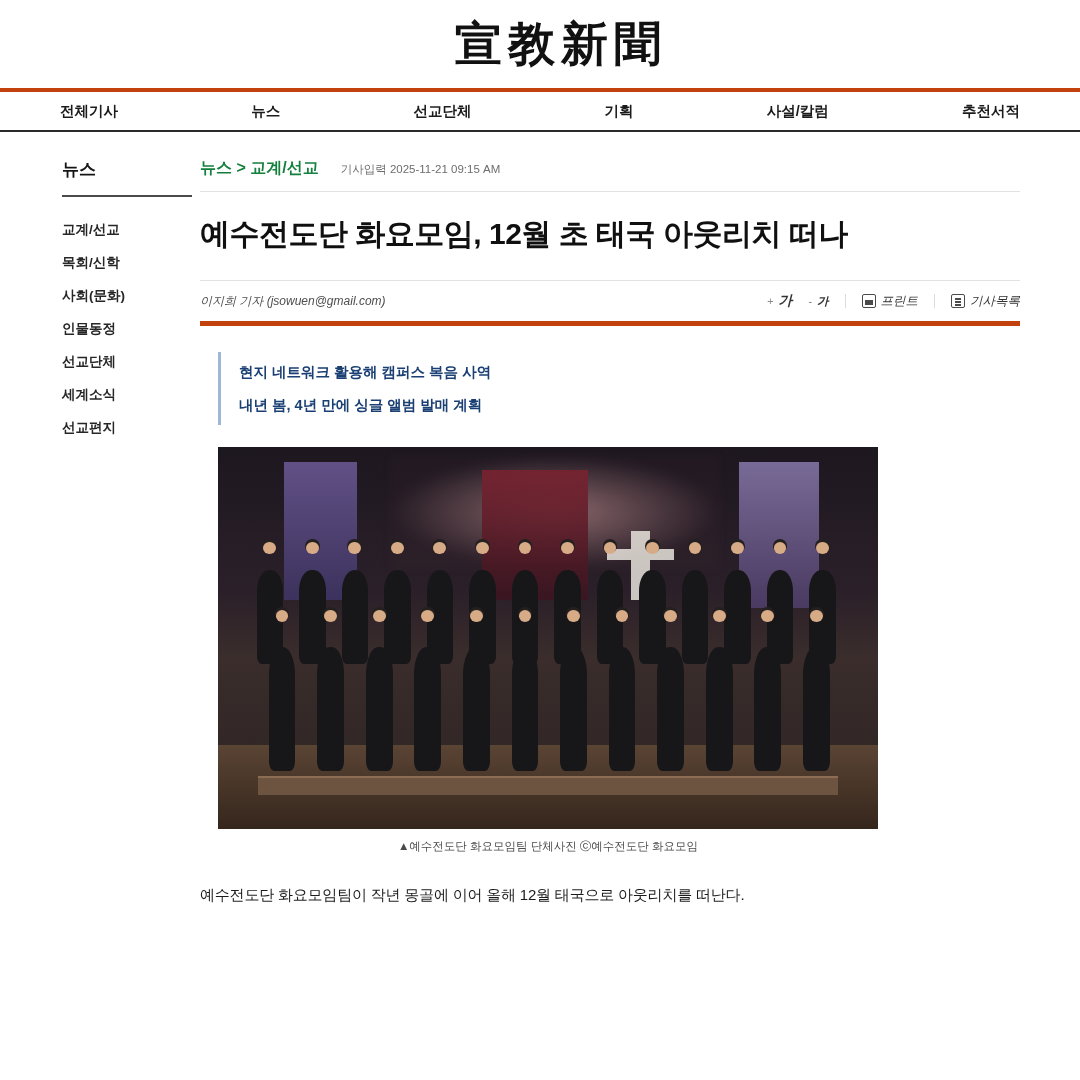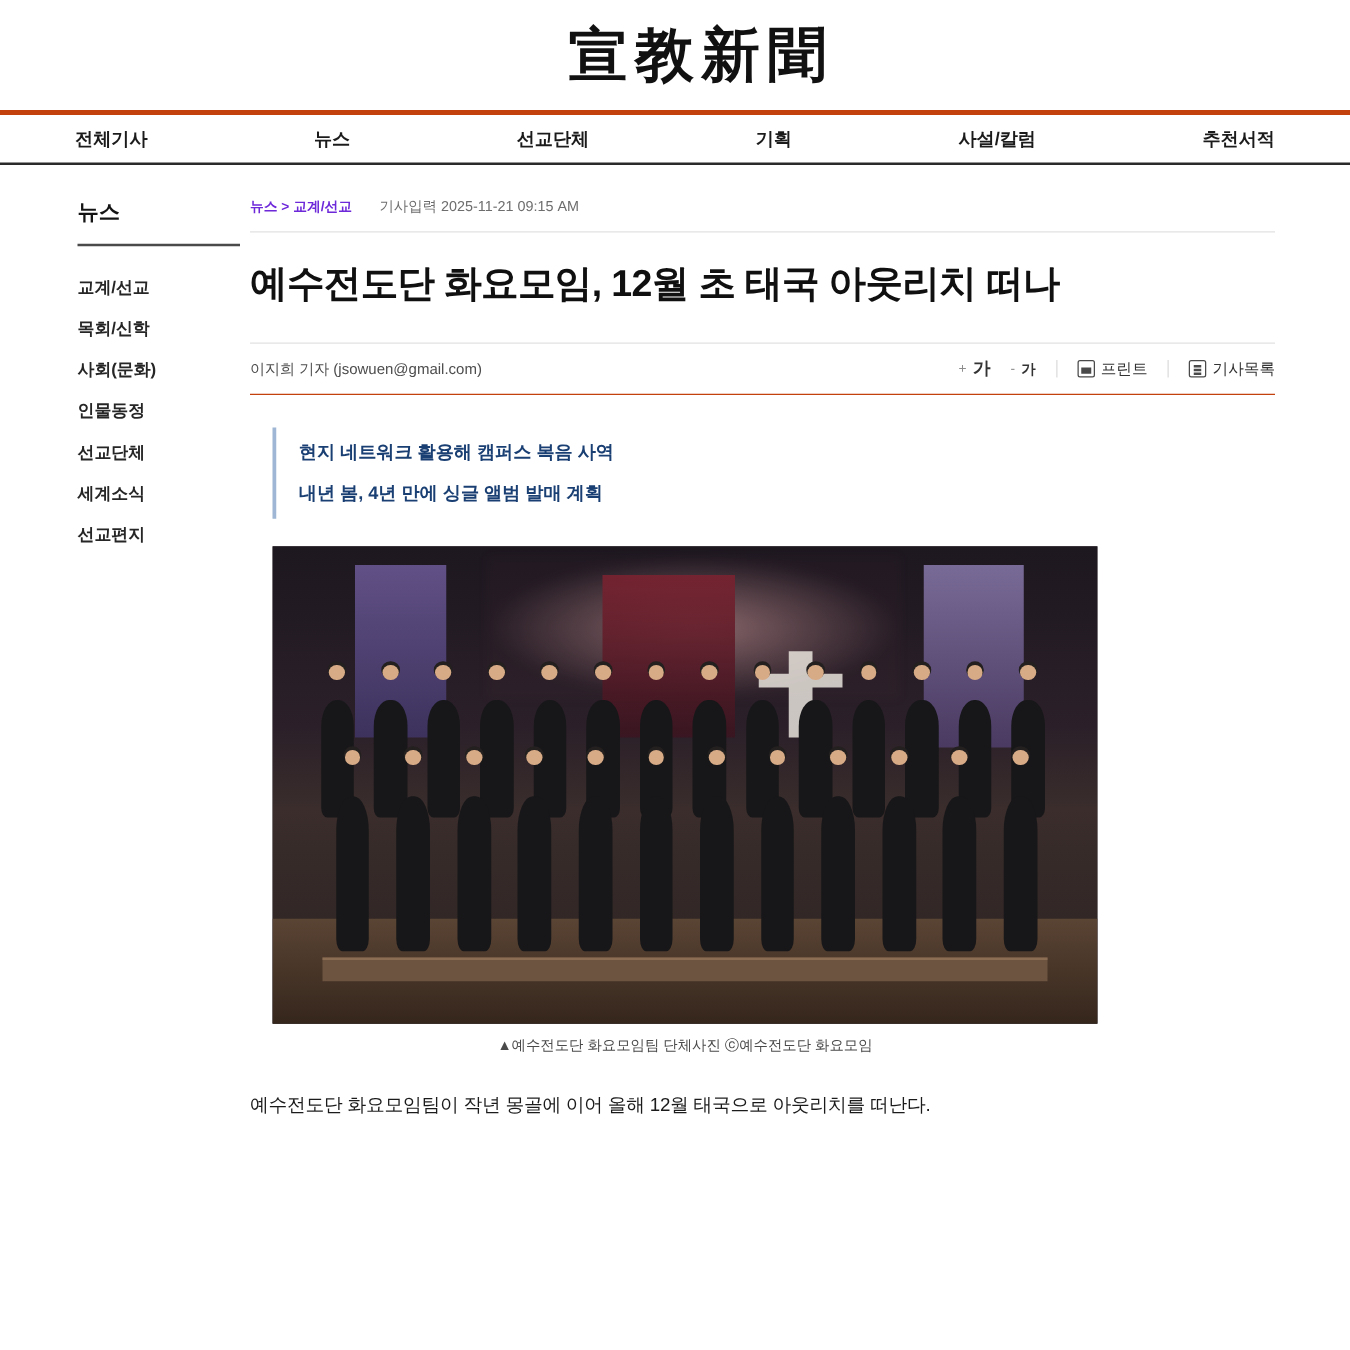--- a/index.html
+++ b/index.html
@@ -88,45 +88,46 @@
   }
 
   .crumb-row {
     display: flex;
     align-items: baseline;
     gap: 22px;
     padding-bottom: 12px;
     border-bottom: 1px solid #e2e2e2;
   }
   .breadcrumb {
-    font-size: 11px;
-    font-weight: 700;
-    color: #6d28d9;
+    font-size: 16px;
+    font-weight: 700;
+    color: #15803d;
   }
   .pubdate {
     font-size: 11.5px;
     color: #6d6d6d;
   }
 
   .headline {
     font-size: 30px;
     line-height: 1.34;
     font-weight: 700;
     letter-spacing: -0.5px;
     color: #101010;
     margin: 22px 0 26px 0;
   }
 
   .byline-row {
     display: flex;
     align-items: center;
     justify-content: space-between;
     border-top: 1px solid #e2e2e2;
-    border-bottom: 1px solid #c2410c;
+    border-bottom: 5px solid #c2410c;
     padding: 11px 0;
+    font-style: italic;
   }
   .byline {
     font-size: 12px;
     color: #4d4d4d;
   }
   .tools {
     display: flex;
     align-items: center;
     gap: 16px;
     color: #3a3a3a;

